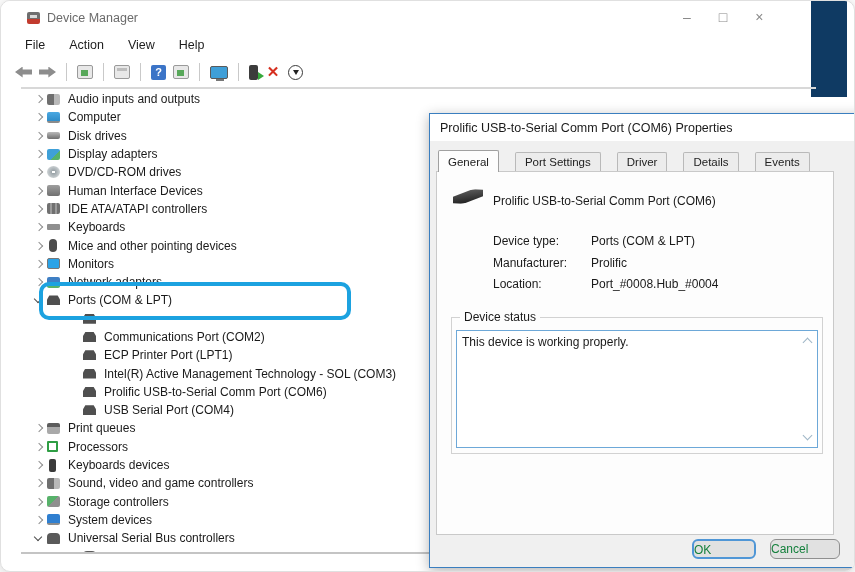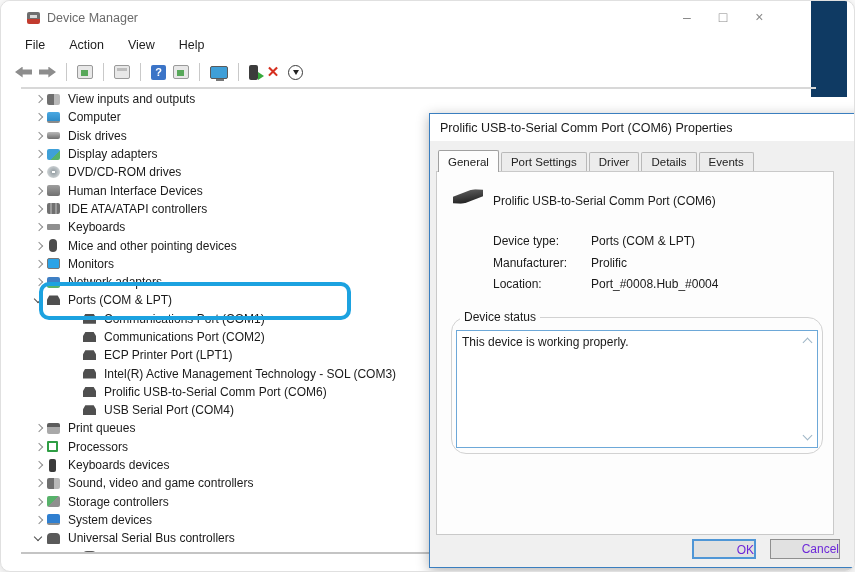--- a/index.html
+++ b/index.html
@@ -80,45 +80,45 @@
   .highlight-box{ position:absolute; left:38px; top:281px; width:312px; height:38px;
     border:4px solid #1ca2e0; border-radius:10px; pointer-events:none; }
 
   
   .dialog{ position:absolute; left:428px; top:112px; width:481px; height:455px;
     background:#f0f0f0; border:1px solid #3a7ebf; box-shadow:0 3px 12px rgba(0,0,0,.3); }
   .dlg-titlebar{ position:relative; height:27px; background:#fff; }
   .dlg-title{ position:absolute; left:10px; top:7px; font-size:12.5px; color:#1a1a1a; }
   .dlg-close{ position:absolute; right:9px; top:4px; font-size:16px; color:#333; width:20px; text-align:center; }
   .dlg-tabs{ position:absolute; left:8px; top:36px; display:flex; font-size:11.5px; color:#222; }
-  .tab{ padding:3px 9px 4px; border:1px solid #b9b9b9; border-bottom:none; background:#ececec; margin-right:2px;
+  .tab{ padding:3px 9px 4px; border:1px solid #b9b9b9; border-bottom:none; background:#ececec; margin-right:16px;
     border-radius:2px 2px 0 0; position:relative; top:2px; }
   .tab.active{ background:#fdfdfd; top:0; padding-top:5px; border-color:#a0a0a0; z-index:2; }
   .dlg-panel{ position:absolute; left:6px; top:57px; width:398px; height:364px;
     background:#fdfdfd; border:1px solid #c9c9c9; }
   .dev-icon{ position:absolute; left:16px; top:18px; width:30px; height:13px;
     background:linear-gradient(#5a5a5a,#222); transform:skewY(-8deg);
     clip-path:polygon(0 35%,65% 0,100% 15%,100% 65%,35% 100%,0 85%); }
   .dev-name{ position:absolute; left:56px; top:22px; font-size:12px; color:#1a1a1a; }
   .dev-fields{ position:absolute; left:56px; top:62px; width:330px; }
   .frow{ display:flex; height:21.5px; font-size:12px; color:#1a1a1a; }
   .flabel{ width:98px; flex:0 0 98px; }
   .fvalue{ }
   .status-group{ position:absolute; left:14px; top:145px; width:372px; height:137px;
-    border:1px solid #d2d2d2; border-radius:15px;text-align:right; }
+    border:1px solid #d2d2d2; border-radius:0;text-align:right; }
   .status-legend{ position:absolute; left:8px; top:-8px; background:#fdfdfd; padding:0 4px; font-size:12px; color:#1a1a1a; }
   .status-box{ position:absolute; left:4px; right:4px; top:12px; bottom:5px;
     background:#fff; border:1px solid #6da8d8; }
   .status-text{ position:absolute; left:5px; top:4px; font-size:12px; color:#1a1a1a; }
   .sb-up,.sb-down{ position:absolute; right:6px; width:7px; height:7px; }
   .sb-up{ top:8px; border-left:1.4px solid #9fb6c6; border-top:1.4px solid #9fb6c6; transform:rotate(45deg); }
   .sb-down{ bottom:8px; border-right:1.4px solid #9fb6c6; border-bottom:1.4px solid #9fb6c6; transform:rotate(45deg); }
   .dlg-buttons{ position:absolute; left:0; right:0; bottom:0; height:34px; }
-  .btn{ position:absolute; top:6px; height:20px; font-size:12px; color:#6d28d9; background:#e1e1e1;
-    text-align:right; line-height:18px; }
+  .btn{ position:absolute; top:6px; height:20px; font-size:12px; color:#15803d; background:#e1e1e1;
+    text-align:left; line-height:18px;border-radius:6px; }
   .btn-ok{ left:262px; width:64px; border:2px solid #4f96d6; }
   .btn-cancel{ left:340px; width:70px; border:1px solid #8f8f8f; line-height:18px; }
 </style>
 </head>
 <body>
 
 <div class="frame">
 
   <div class="navy-corner"></div>
 
@@ -155,21 +155,21 @@
       <span class="tbi tbi-update-driver"></span>
       <span class="tbi tbi-uninstall">✕</span>
       <span class="tbi tbi-disable"></span>
     </div>
   <div class="toolbar-rule"></div>
 
   <div class="tree">
       <div class="trow">
         <span class="chev right"></span>
         <span class="ticon ic-audio"></span>
-        <span class="tlabel">View inputs and outputs</span>
+        <span class="tlabel">Audio inputs and outputs</span>
       </div>
       <div class="trow">
         <span class="chev right"></span>
         <span class="ticon ic-computer"></span>
         <span class="tlabel">Computer</span>
       </div>
       <div class="trow">
         <span class="chev right"></span>
         <span class="ticon ic-disk"></span>
         <span class="tlabel">Disk drives</span>
@@ -214,21 +214,20 @@
         <span class="ticon ic-network"></span>
         <span class="tlabel">Network adapters</span>
       </div>
       <div class="trow">
         <span class="chev down"></span>
         <span class="ticon ic-port"></span>
         <span class="tlabel">Ports (COM &amp; LPT)</span>
       </div>
       <div class="trow child">
         <span class="ticon ic-port"></span>
-        <span class="tlabel">Communications Port (COM1)</span>
       </div>
       <div class="trow child">
         <span class="ticon ic-port"></span>
         <span class="tlabel">Communications Port (COM2)</span>
       </div>
       <div class="trow child">
         <span class="ticon ic-port"></span>
         <span class="tlabel">ECP Printer Port (LPT1)</span>
       </div>
       <div class="trow child">

